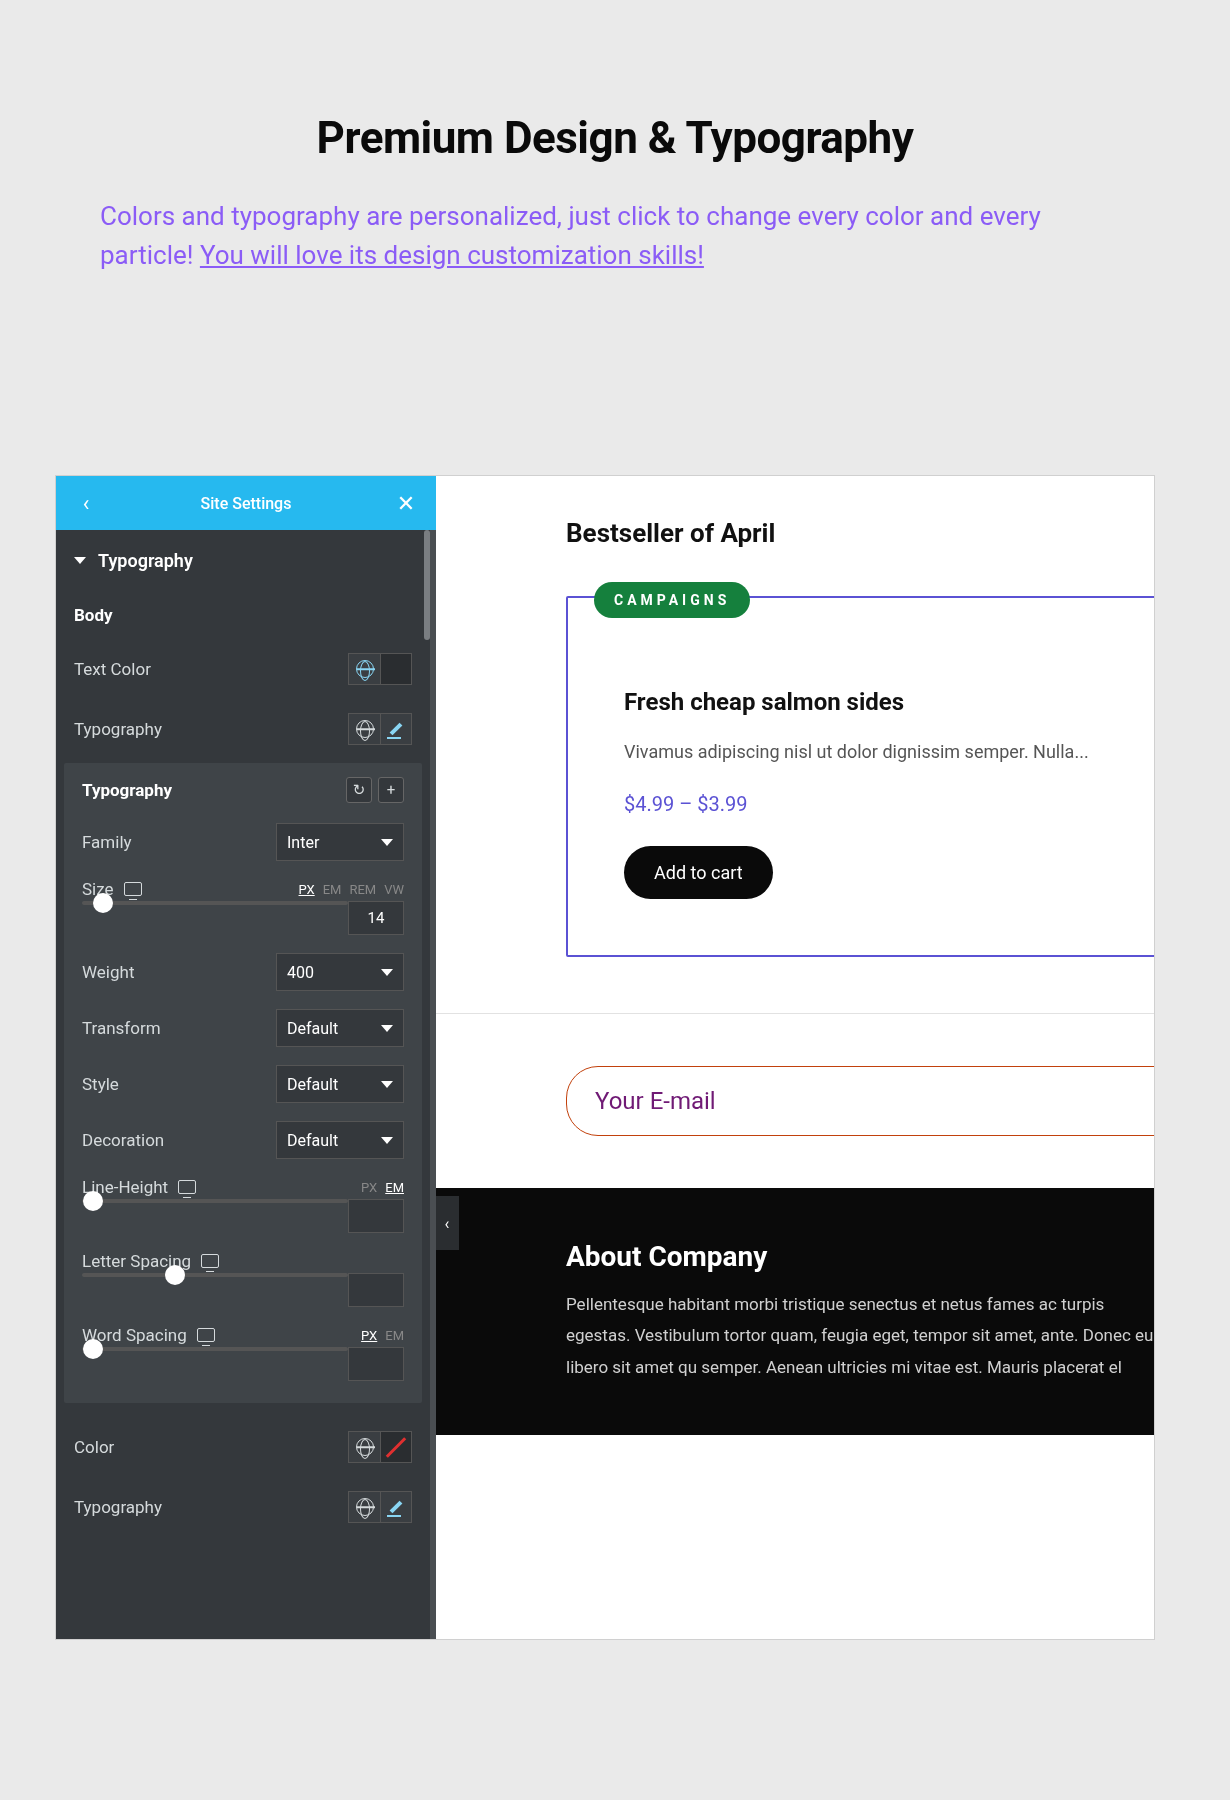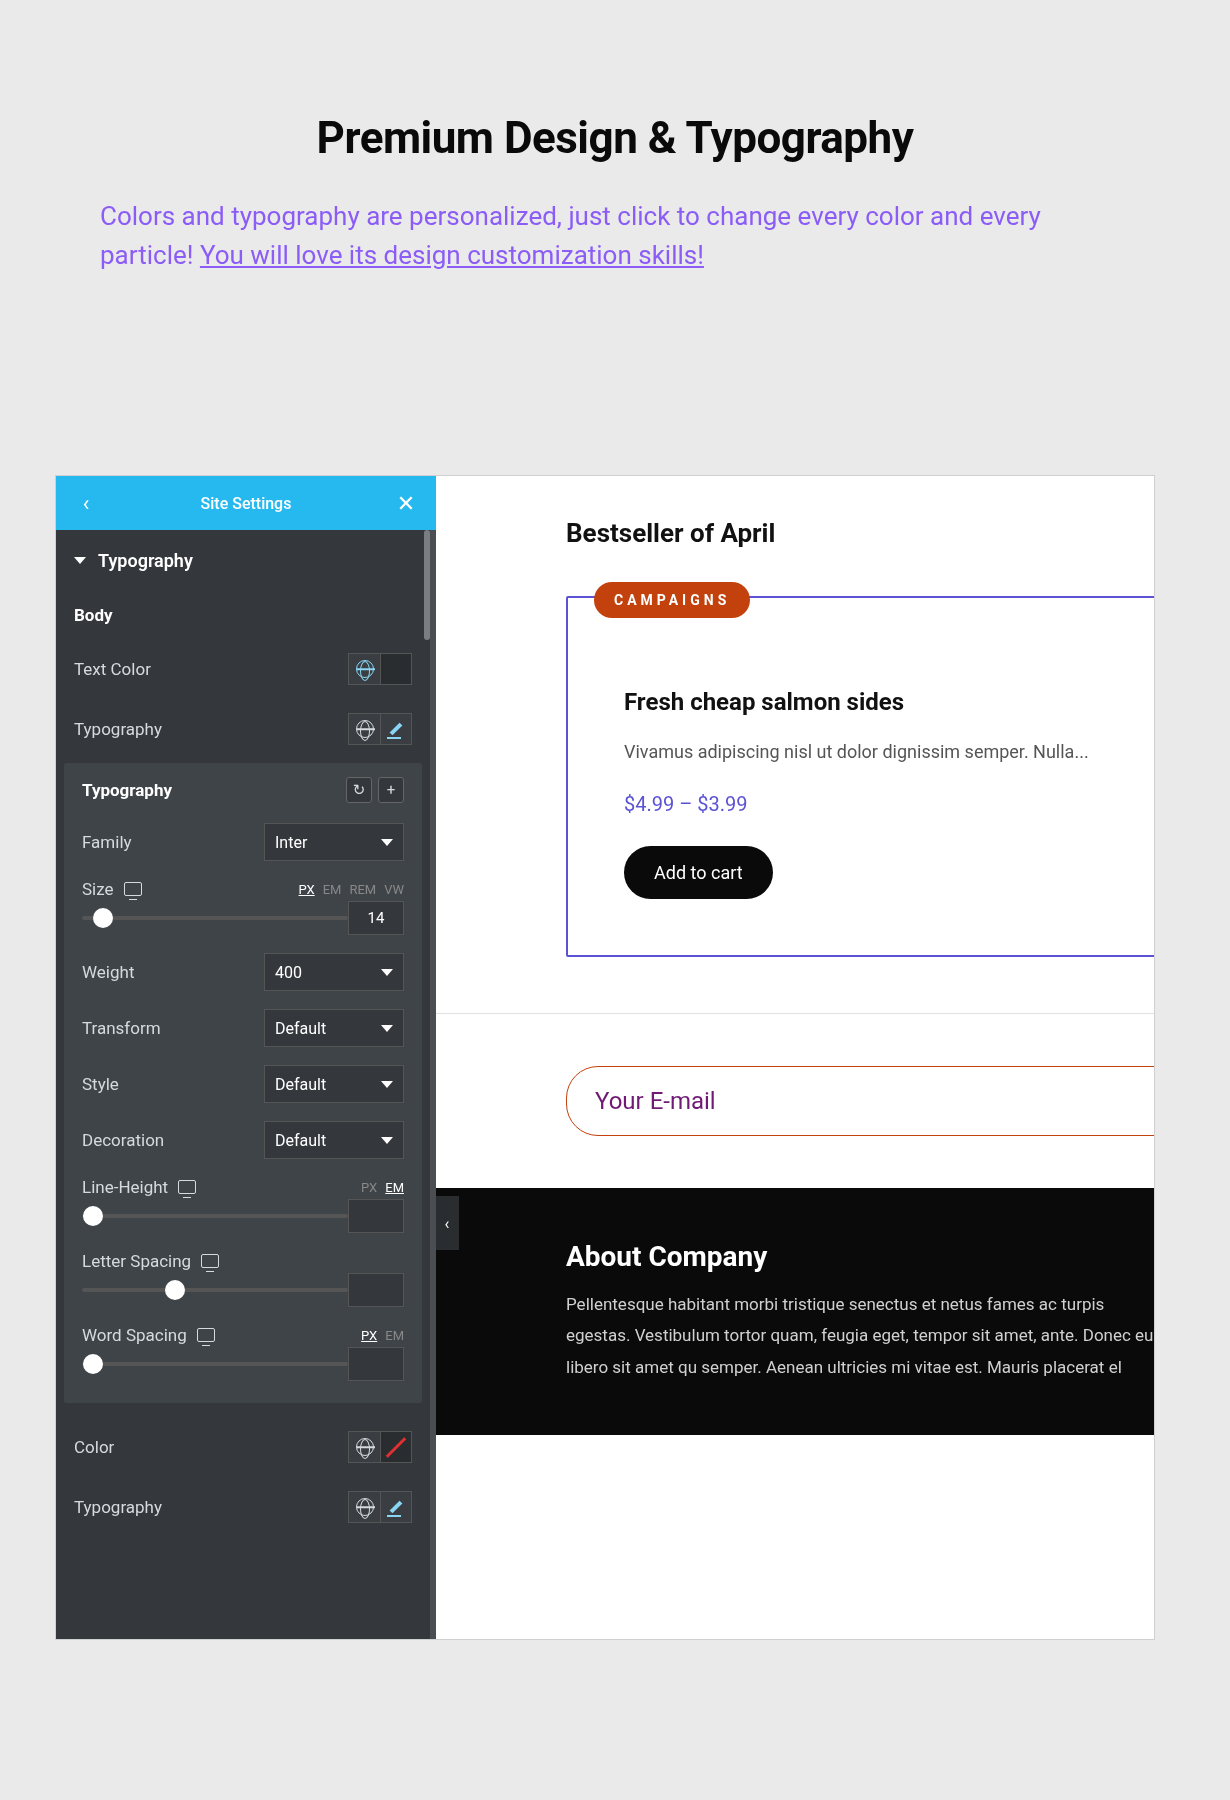--- a/index.html
+++ b/index.html
@@ -28,34 +28,34 @@
 .swatch-red{width:26px;height:3px;background:#e03030;transform:rotate(-45deg)}
 .popover{margin:4px 8px 14px;background:#3f4448;border-radius:2px;padding:14px 18px 22px}
 .pop-head{display:flex;align-items:center;justify-content:space-between;margin-bottom:20px}
 .pop-head .ttl{font-weight:700;color:#fff}
 .pop-head .actions{display:flex;gap:6px}
 .pop-head .circ{width:26px;height:26px;border:1px solid #666;border-radius:3px;display:flex;align-items:center;justify-content:center;color:#d5dadc;font-size:15px;background:#34383c}
 .prow{display:flex;align-items:center;justify-content:space-between;margin:18px 0}
 .prow .plabel{color:#d5dadc;display:flex;align-items:center;gap:10px}
 .monitor-icon{width:18px;height:14px;border:1.5px solid #d5dadc;border-radius:2px;position:relative}
 .monitor-icon::after{content:"";position:absolute;bottom:-5px;left:50%;transform:translateX(-50%);width:8px;height:3px;border-bottom:1.5px solid #d5dadc}
-.select{width:140px;height:38px;background:#34383c;border:1px solid #555;display:flex;align-items:center;justify-content:space-between;padding:0 10px;color:#fff;font-size:16px}
+.select{width:128px;height:38px;background:#34383c;border:1px solid #555;display:flex;align-items:center;justify-content:space-between;padding:0 10px;color:#fff;font-size:16px}
 .select .dd{width:0;height:0;border-left:6px solid transparent;border-right:6px solid transparent;border-top:7px solid #fff}
 .units{display:flex;gap:8px;font-size:13px;color:#888}
 .units .u.active{color:#fff;text-decoration:underline}
-.slider-row{display:flex;align-items:center;gap:0;margin-top:-6px}
+.slider-row{display:flex;align-items:flex-start;gap:0;margin-top:-6px}
 .slider{flex:1;height:4px;background:#555;border-radius:2px;position:relative}
 .slider .knob{position:absolute;top:50%;transform:translate(-50%,-50%);width:20px;height:20px;background:#fff;border-radius:50%}
 .numbox{width:56px;height:34px;background:#34383c;border:1px solid #555;color:#fff;display:flex;align-items:center;justify-content:center;font-size:15px}
 .preview{flex:1;background:#fff;position:relative;overflow:hidden}
 .pv-tab{position:absolute;left:-1px;top:720px;width:24px;height:54px;background:#2a2d30;color:#fff;display:flex;align-items:center;justify-content:center;font-size:16px}
 .pv-inner{padding:42px 0 0 130px}
 .best-title{font-size:26px;font-weight:700;color:#111;margin-bottom:48px}
 .card{border:2px solid #5b52d4;border-radius:2px;padding:90px 56px 56px;position:relative;width:640px}
-.badge{position:absolute;top:-16px;left:26px;background:#c2410c;color:#fff;font-size:14px;font-weight:700;letter-spacing:4px;padding:10px 20px;border-radius:18px}
+.badge{position:absolute;top:-16px;left:26px;background:#15803d;color:#fff;font-size:14px;font-weight:700;letter-spacing:4px;padding:10px 20px;border-radius:18px}
 .card h3{font-size:24px;font-weight:700;color:#111;margin-bottom:22px}
 .card p{font-size:18px;color:#555;line-height:1.55;margin-bottom:26px}
 .price{color:#5b52d4;font-size:20px;margin-bottom:30px}
 .addcart{background:#0a0a0a;color:#fff;border:none;padding:16px 30px;border-radius:28px;font-size:18px;cursor:pointer}
 .sub-section{border-top:1px solid #e2e2e2;margin-top:56px;padding:52px 0 52px 130px}
 .sub-section h3{font-size:25px;font-weight:700;color:#111;margin-bottom:34px}
 .email-field{border:1px solid #c2410c;border-radius:32px;padding:20px 28px;font-size:24px;color:#701a75;width:640px}
 .footer-dark{background:#0a0a0a;color:#fff;padding:52px 0 52px 130px}
 .footer-dark h3{font-size:28px;font-weight:700;margin-bottom:16px}
 .footer-dark p{font-size:17px;line-height:1.85;color:#d0d0d0}

